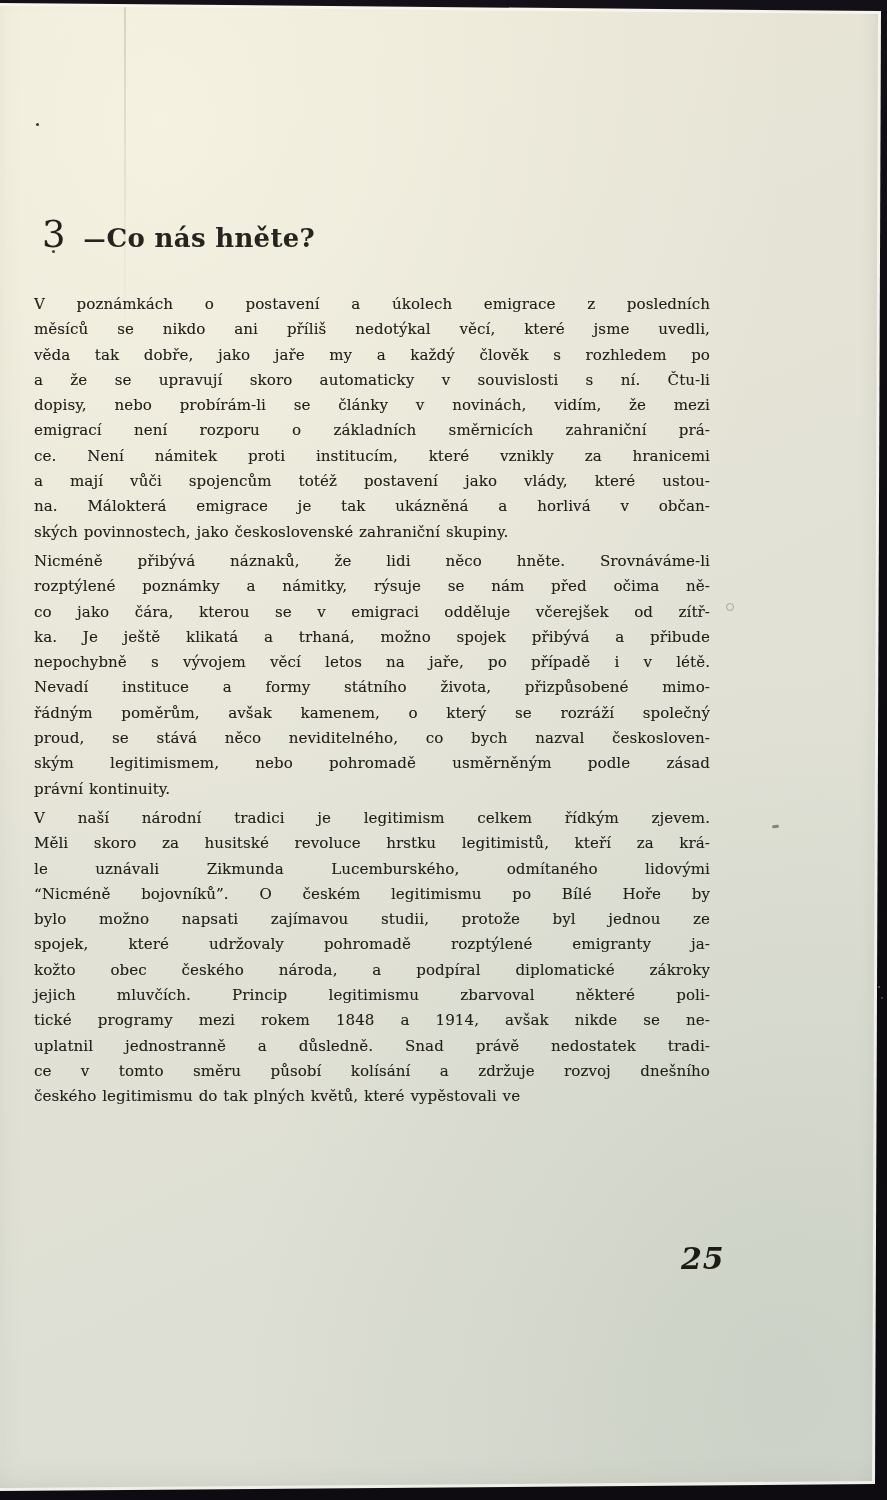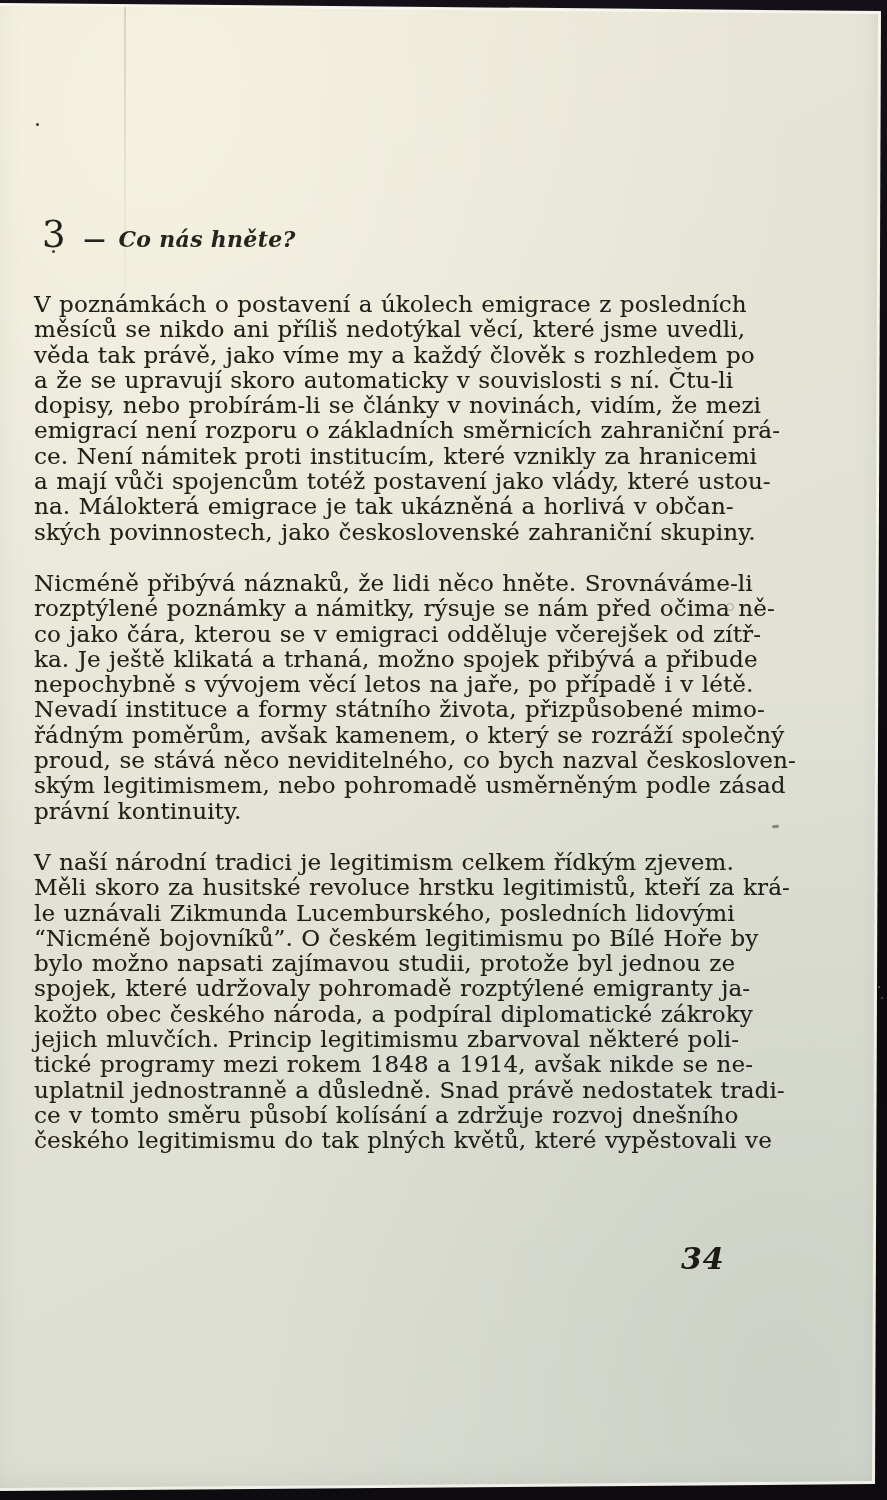--- a/index.html
+++ b/index.html
@@ -41,29 +41,29 @@
     white-space: nowrap;
   }
   .ch-num {
     font-size: 37px; font-weight: 400; line-height: 38px;
     letter-spacing: 1px; color: #23211b;
   }
   .ch-dash {
     font-size: 22px; font-weight: 700; margin-left: 17px; color: #26241e;
   }
   .ch-title {
-    font-size: 22px; font-weight: 700; margin-left: 13px;
-    letter-spacing: 0.3px; color: #26241e; font-style: italic;
+    font-size: 26px; font-weight: 700; margin-left: 1px;
+    letter-spacing: 0.3px; color: #26241e;
   }
   .textcol {
     position: absolute; left: 34px; top: 292px; width: 676px;
   }
-  .para + .para { margin-top: 26px; }
+  .para + .para { margin-top: 4px; }
   .line {
-    font-size: 23px; line-height: 25.3px;
+    font-size: 15px; line-height: 25.3px;
     white-space: nowrap;
     text-align: justify; text-align-last: justify;
     word-spacing: 1px; letter-spacing: 0.1px;
     color: #221f1a;
     text-shadow: 0.2px 0.2px 0 rgba(34,31,26,0.35);
   }
   .line.last { text-align-last: left; }
   .pagenum {
     position: absolute; left: 681px; top: 1241px;
     font-size: 30px; font-weight: 700; font-style: italic;
@@ -93,21 +93,21 @@
     <h1 class="heading">
       <span class="ch-num">3</span>
       <span class="ch-dash">—</span>
       <span class="ch-title">Co nás hněte?</span>
     </h1>
 
     <div class="textcol">
       <div class="para">
           <div class="line">V poznámkách o postavení a úkolech emigrace z posledních</div>
           <div class="line">měsíců se nikdo ani příliš nedotýkal věcí, které jsme uvedli,</div>
-          <div class="line">věda tak právě, jako víme my a každý člověk s rozhledem po</div>
+          <div class="line">věda tak dobře, jako jaře my a každý člověk s rozhledem po</div>
           <div class="line">a že se upravují skoro automaticky v souvislosti s ní. Čtu-li</div>
           <div class="line">dopisy, nebo probírám-li se články v novinách, vidím, že mezi</div>
           <div class="line">emigrací není rozporu o základních směrnicích zahraniční prá-</div>
           <div class="line">ce. Není námitek proti institucím, které vznikly za hranicemi</div>
           <div class="line">a mají vůči spojencům totéž postavení jako vlády, které ustou-</div>
           <div class="line">na. Málokterá emigrace je tak ukázněná a horlivá v občan-</div>
           <div class="line last">ských povinnostech, jako československé zahraniční skupiny.</div>
         </div>
       <div class="para">
           <div class="line">Nicméně přibývá náznaků, že lidi něco hněte. Srovnáváme-li</div>
@@ -117,34 +117,34 @@
           <div class="line">nepochybně s vývojem věcí letos na jaře, po případě i v létě.</div>
           <div class="line">Nevadí instituce a formy státního života, přizpůsobené mimo-</div>
           <div class="line">řádným poměrům, avšak kamenem, o který se rozráží společný</div>
           <div class="line">proud, se stává něco neviditelného, co bych nazval českosloven-</div>
           <div class="line">ským legitimismem, nebo pohromadě usměrněným podle zásad</div>
           <div class="line last">právní kontinuity.</div>
         </div>
       <div class="para">
           <div class="line">V naší národní tradici je legitimism celkem řídkým zjevem.</div>
           <div class="line">Měli skoro za husitské revoluce hrstku legitimistů, kteří za krá-</div>
-          <div class="line">le uznávali Zikmunda Lucemburského, posledních lidovými</div>
+          <div class="line">le uznávali Zikmunda Lucemburského, odmítaného lidovými</div>
           <div class="line">“Nicméně bojovníků”. O českém legitimismu po Bílé Hoře by</div>
           <div class="line">bylo možno napsati zajímavou studii, protože byl jednou ze</div>
           <div class="line">spojek, které udržovaly pohromadě rozptýlené emigranty ja-</div>
           <div class="line">kožto obec českého národa, a podpíral diplomatické zákroky</div>
           <div class="line">jejich mluvčích. Princip legitimismu zbarvoval některé poli-</div>
           <div class="line">tické programy mezi rokem 1848 a 1914, avšak nikde se ne-</div>
           <div class="line">uplatnil jednostranně a důsledně. Snad právě nedostatek tradi-</div>
           <div class="line">ce v tomto směru působí kolísání a zdržuje rozvoj dnešního</div>
           <div class="line last">českého legitimismu do tak plných květů, které vypěstovali ve</div>
         </div>
     </div>
 
-    <div class="pagenum">34</div>
+    <div class="pagenum">25</div>
 
     <span class="speck speck-a"></span>
     <span class="speck speck-b"></span>
     <span class="speck speck-ring"></span>
     <span class="speck speck-dash"></span>
   </div>
   <span class="speck-edge1"></span>
   <span class="speck-edge2"></span>
 </div>
 

